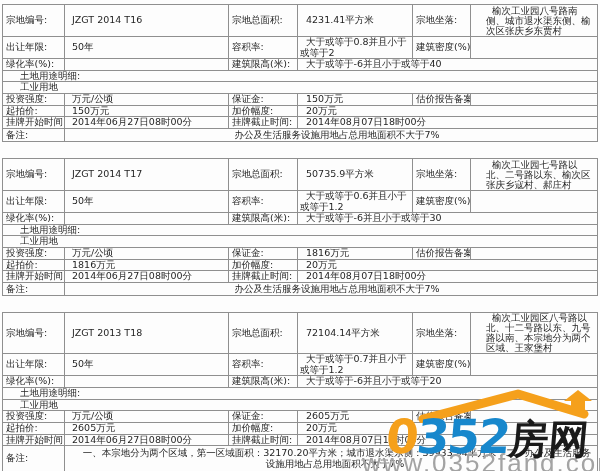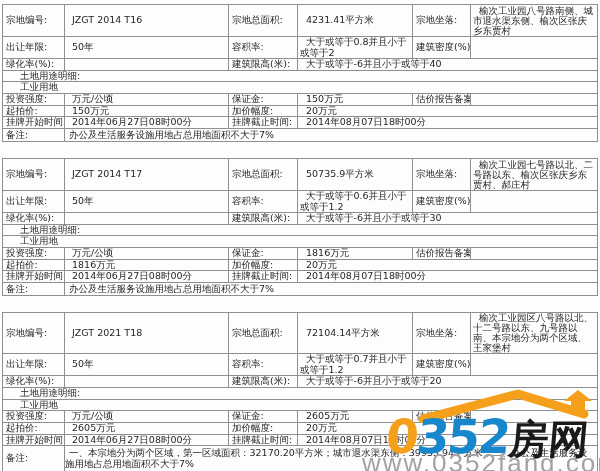--- a/index.html
+++ b/index.html
@@ -6,23 +6,23 @@
   body{width:600px;height:471px;position:relative;background:#ffffff;overflow:hidden;
        font-family:"DejaVu Sans",sans-serif;}
   .page{position:absolute;inset:0;background:#fdfdfd;}
   .tbl{position:absolute;left:2px;width:595px;border-collapse:collapse;table-layout:fixed;
        font-size:9.5px;line-height:10.5px;color:#1f1f1f;}
   .tbl td{border:1px solid #8f8f8f;padding:0 2px;overflow:hidden;vertical-align:middle;}
   .t1{top:4px}.t2{top:158px}.t3{top:312px}
   td.lab{white-space:nowrap;padding-left:3px;}
   td.v2{padding-left:7px;margin-top:12px;}
   td.v4{padding-left:2px;text-indent:6px;}
-  td.loc{padding-left:2px;text-indent:6px;line-height:10px;}
+  td.loc{padding-left:15px;text-indent:6px;line-height:10px;}
   td.span-row{padding-left:17px;}
-  td.rem{padding-left:0;text-indent:4px;}
+  td.rem{padding-left:10px;text-indent:4px;text-align:center;}
   tr.h32{height:32px}tr.h22{height:22px}tr.h11{height:11px}tr.h12{height:12px}
   tr.h13{height:13px}tr.h39{height:39px}tr.h26{height:26px}
   
   .wm{position:absolute;left:360px;top:389px;width:240px;height:82px;pointer-events:none;}
   .wm-roof{position:absolute;left:58px;top:0;width:182px;height:34px;}
   .wm-text{position:absolute;left:26px;top:20px;white-space:nowrap;font-weight:bold;
            transform:skewX(-5deg);font-family:"DejaVu Sans",sans-serif;}
   .wm-zero{font-size:47px;color:#F5A01B;letter-spacing:-2px;}
   .wm-num{font-size:47px;color:#1787CC;letter-spacing:-2px;}
   .wm-fang{font-size:40px;color:#1A1A1A;letter-spacing:0;}
@@ -108,21 +108,21 @@
         <col style="width:58px">
         <col style="width:127px">
       </colgroup>
     <tbody>
         <tr class="h32">
       <td class="lab">宗地编号:</td>
       <td class="v2">JZGT 2014 T17</td>
       <td class="lab">宗地总面积:</td>
       <td class="v4">50735.9平方米</td>
       <td class="lab">宗地坐落:</td>
-      <td class="loc">榆次工业园七号路以北、二号路以东、榆次区张庆乡东贾村、郝庄村</td>
+      <td class="loc">榆次工业园七号路以北、二号路以东、榆次区张庆乡寇村、郝庄村</td>
     </tr>
     <tr class="h22">
       <td class="lab">出让年限:</td>
       <td class="v2">50年</td>
       <td class="lab">容积率:</td>
       <td class="v4">大于或等于0.6并且小于或等于1.2</td>
       <td class="lab">建筑密度(%):</td>
       <td class="v4"></td>
     </tr>
     <tr class="h11">
@@ -169,21 +169,21 @@
         <col style="width:62px">
         <col style="width:164px">
         <col style="width:69px">
         <col style="width:115px">
         <col style="width:58px">
         <col style="width:127px">
       </colgroup>
     <tbody>
         <tr class="h39">
       <td class="lab">宗地编号:</td>
-      <td class="v2">JZGT 2021 T18</td>
+      <td class="v2">JZGT 2013 T18</td>
       <td class="lab">宗地总面积:</td>
       <td class="v4">72104.14平方米</td>
       <td class="lab">宗地坐落:</td>
       <td class="loc">榆次工业园区八号路以北、十二号路以东、九号路以南、本宗地分为两个区域、王家堡村</td>
     </tr>
     <tr class="h22">
       <td class="lab">出让年限:</td>
       <td class="v2">50年</td>
       <td class="lab">容积率:</td>
       <td class="v4">大于或等于0.7并且小于或等于1.2</td>

